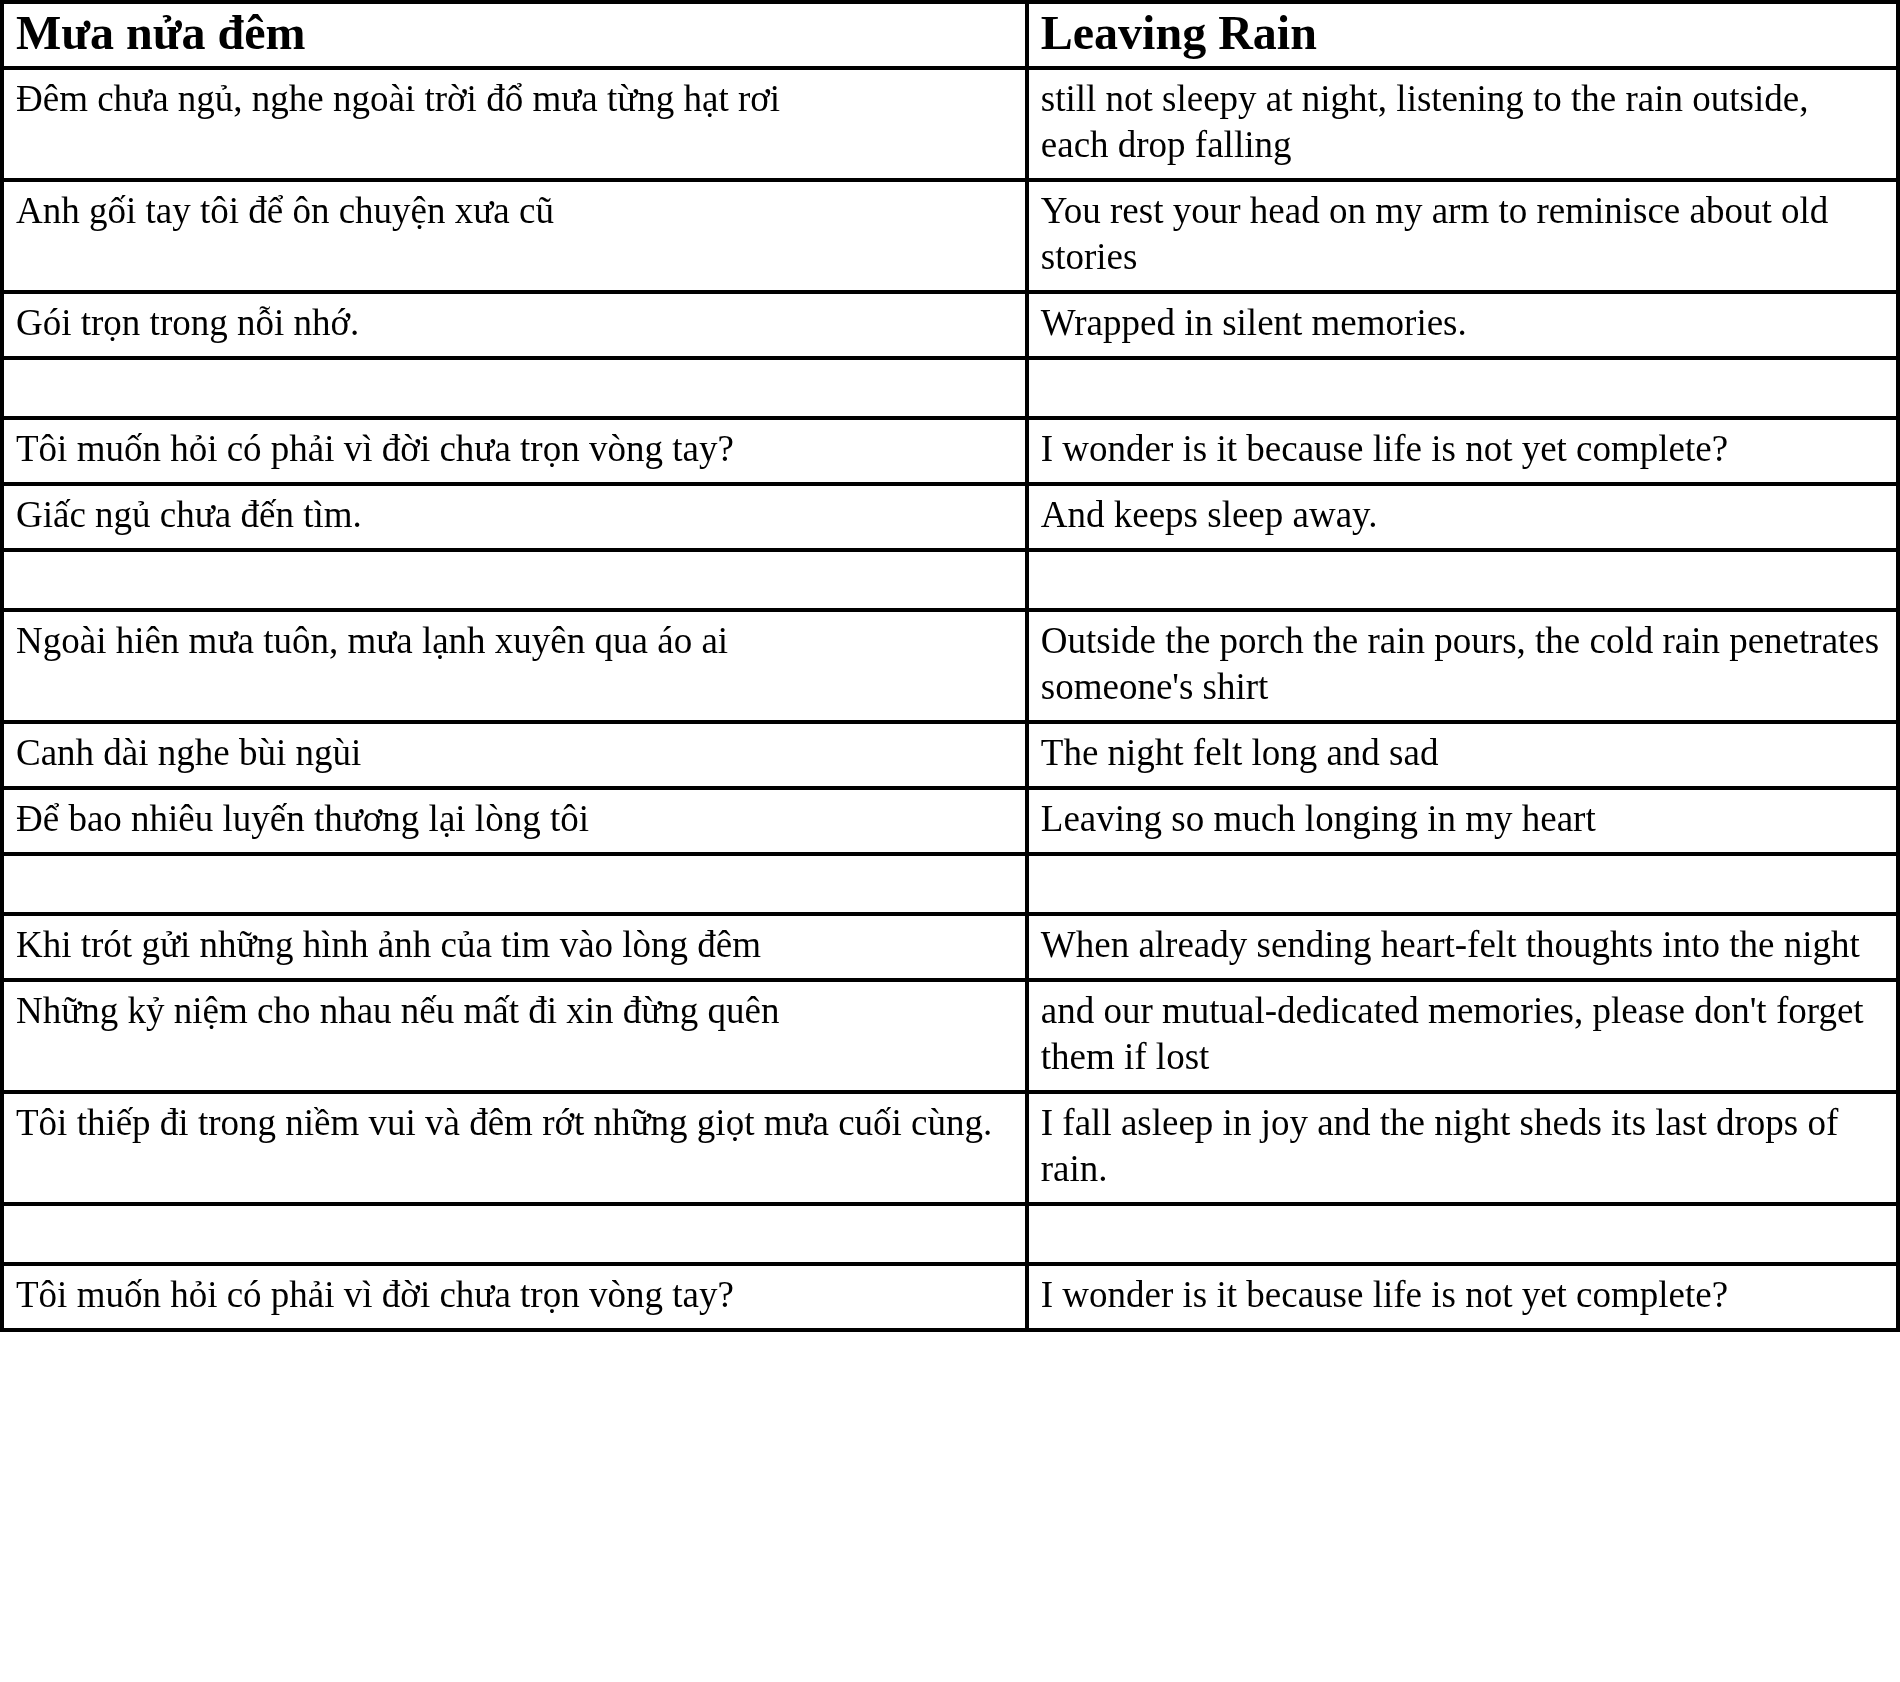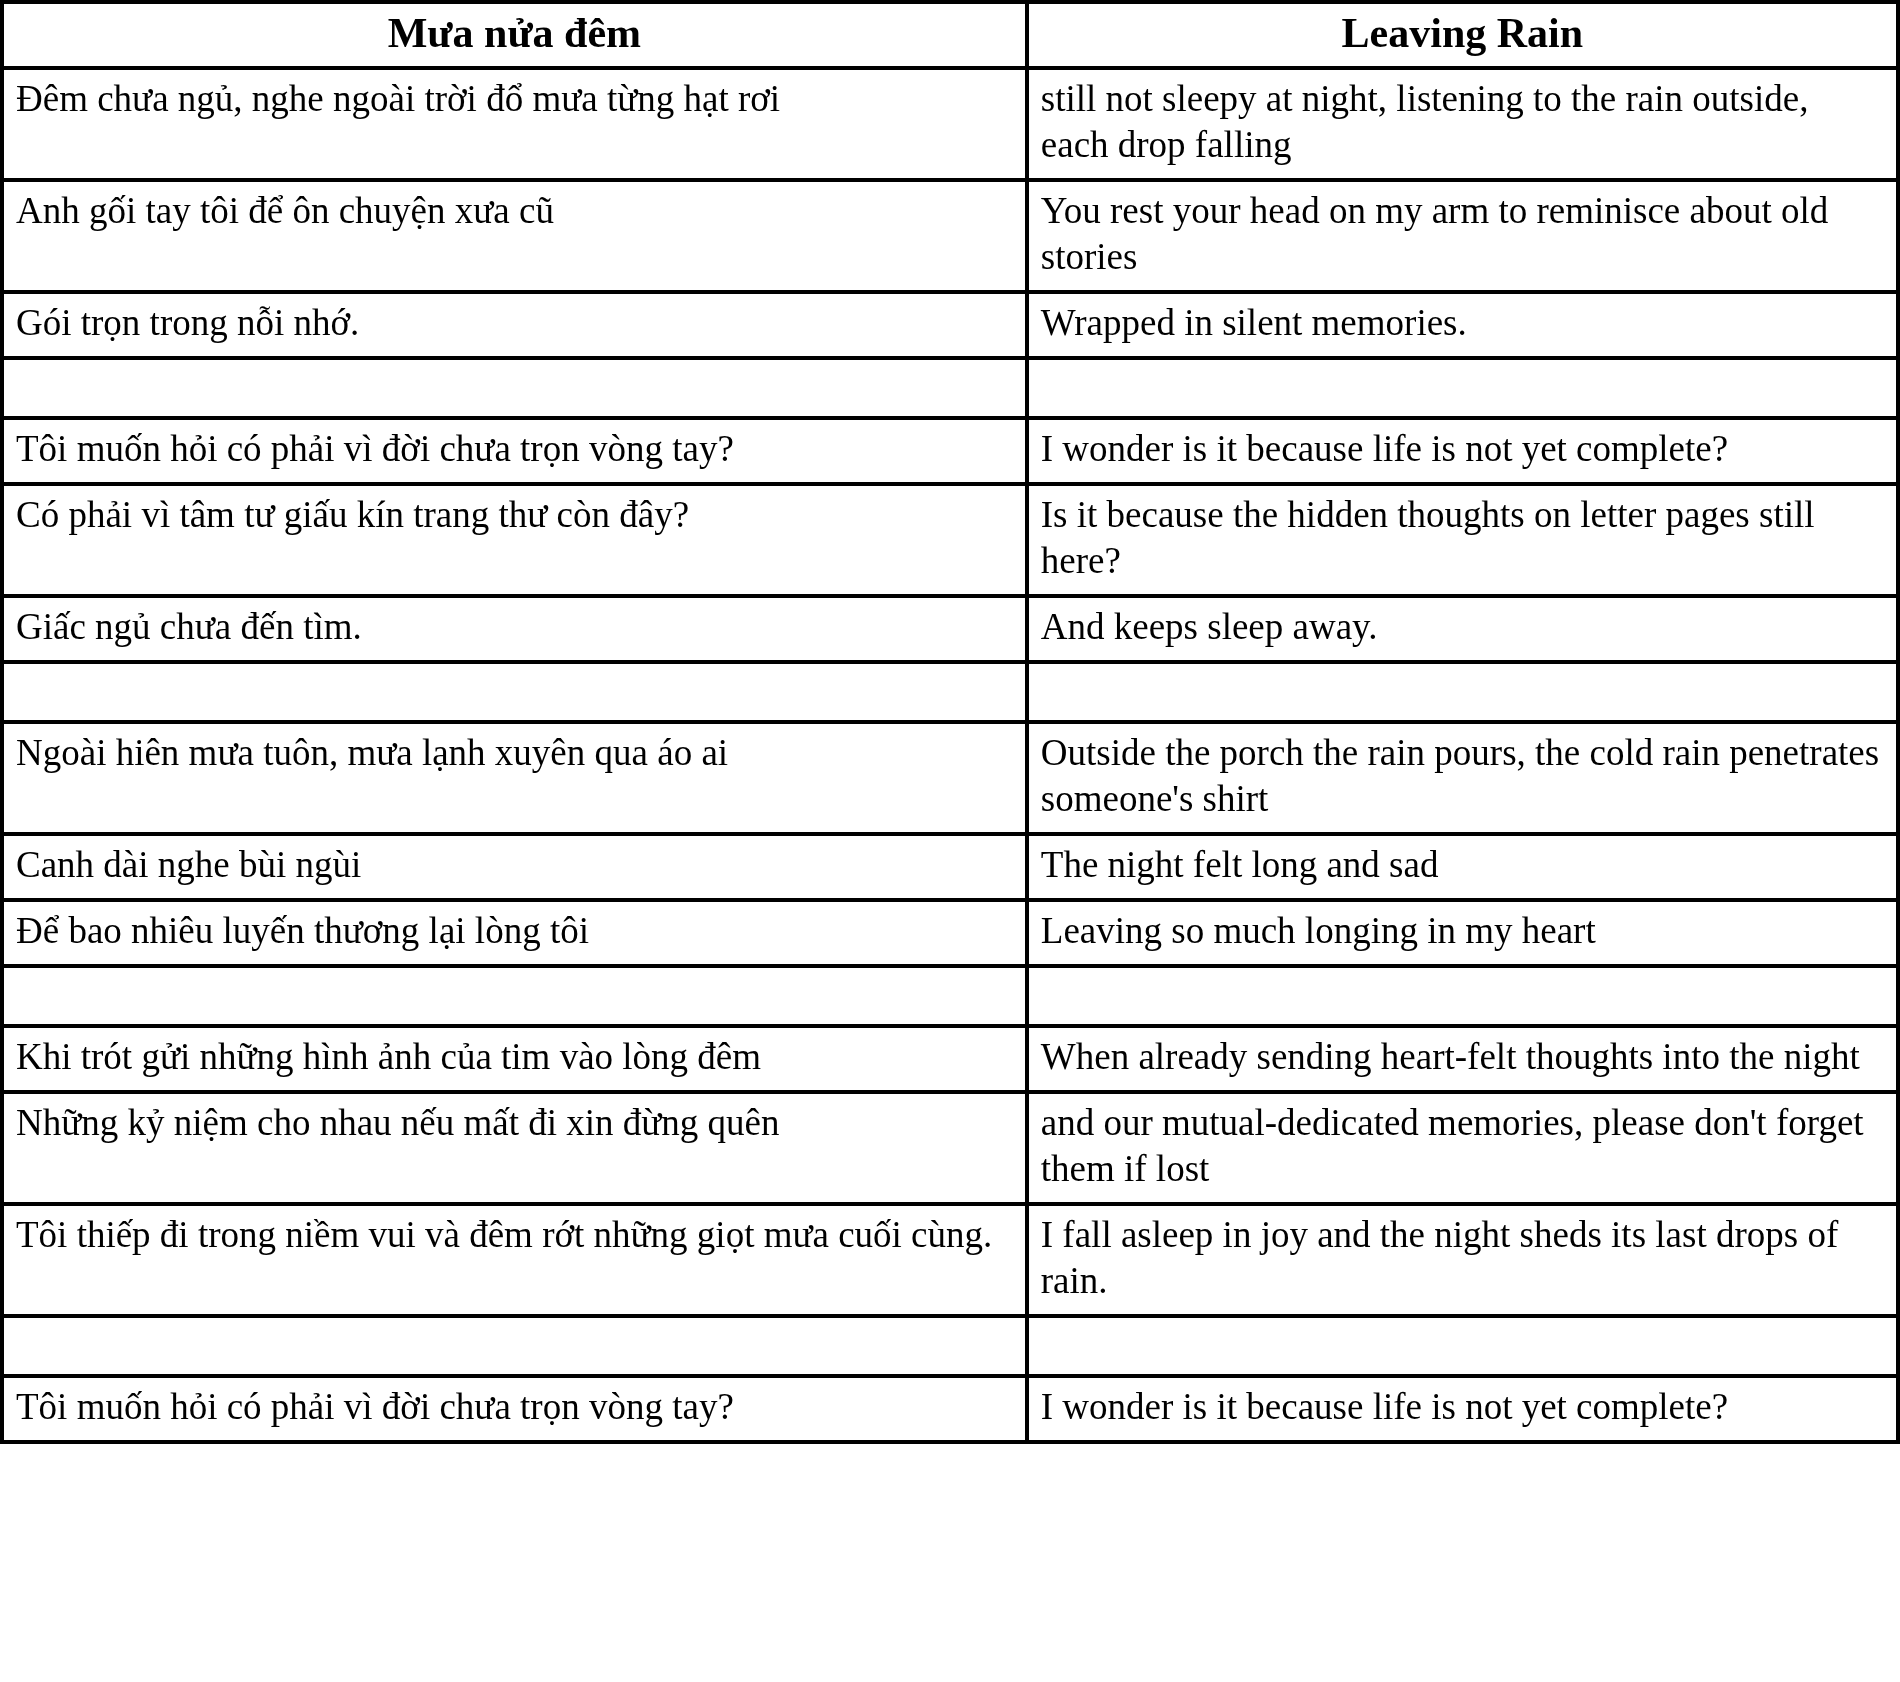--- a/index.html
+++ b/index.html
@@ -32,22 +32,21 @@
   table.lyrics th,
   table.lyrics td {
     border: 4px solid #000000;
     vertical-align: top;
     text-align: left;
     padding: 6px 12px 10px 12px;
     overflow-wrap: break-word;
   }
   table.lyrics th {
     font-weight: bold;
-    font-size: 42px;
-    text-align: center;
+    font-size: 48px;
   }
   tr.empty-row td {
     height: 40px;
   }
 </style>
 </head>
 <body>
 
 <div class="page">
   <table class="lyrics">
@@ -74,24 +73,20 @@
           <td>Gói trọn trong nỗi nhớ.</td>
           <td>Wrapped in silent memories.</td>
         </tr>
         <tr class="empty-row">
           <td></td>
           <td></td>
         </tr>
         <tr>
           <td>Tôi muốn hỏi có phải vì đời chưa trọn vòng tay?</td>
           <td>I wonder is it because life is not yet complete?</td>
-        </tr>
-        <tr>
-          <td>Có phải vì tâm tư giấu kín trang thư còn đây?</td>
-          <td>Is it because the hidden thoughts on letter pages still here?</td>
         </tr>
         <tr>
           <td>Giấc ngủ chưa đến tìm.</td>
           <td>And keeps sleep away.</td>
         </tr>
         <tr class="empty-row">
           <td></td>
           <td></td>
         </tr>
         <tr>

